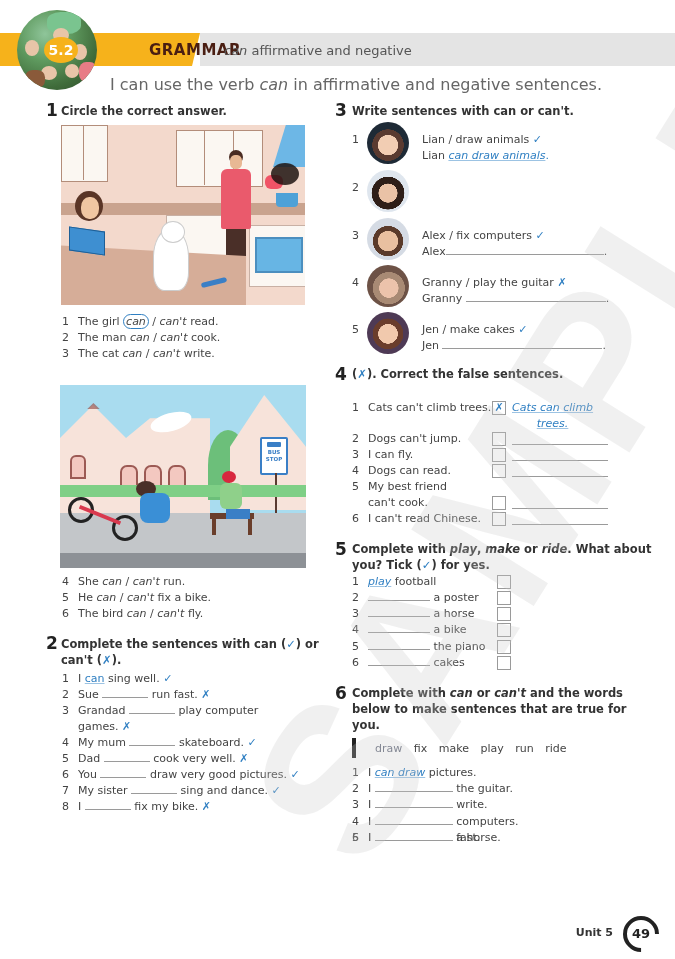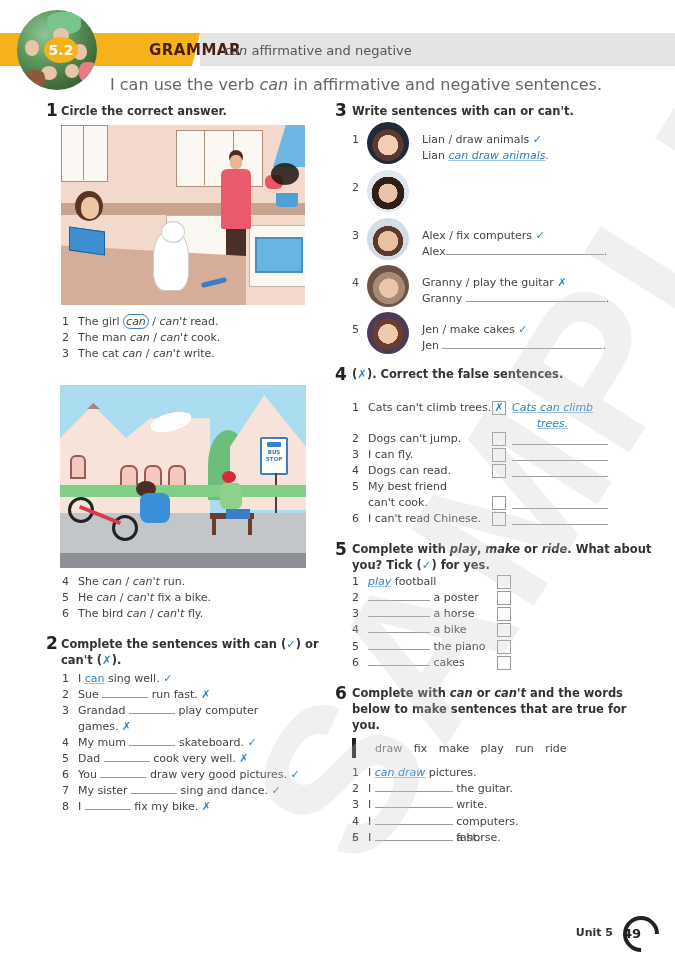--- a/index.html
+++ b/index.html
@@ -36,21 +36,21 @@
   .cross { color:#2f7fc2; font-weight:bold; font-style:italic; }
   .box { position:absolute; width:12px; height:12px; border:1px solid #9a9a9a; background:#fff; }
   .circled { border:1.3px solid #2f7fc2; border-radius:9px; padding:0 2px; font-style:italic; }
   
   .illus { position:absolute; overflow:hidden; }
   .avatar { position:absolute; width:42px; height:42px; border-radius:50%; overflow:hidden; }
   
   .footer-unit { right:62px; top:926px; font-size:11px; font-weight:bold; color:#333; }
   .footer-page { left:623px; top:916px; width:28px; height:28px; border-radius:50%;
                  border:4px solid #222; border-right-color:transparent; transform:rotate(45deg); }
-  .footer-pnum { left:623px; top:916px; width:36px; height:36px; text-align:left; line-height:36px;
+  .footer-pnum { left:623px; top:916px; width:36px; height:36px; text-align:center; line-height:36px;
                  font-weight:bold; font-size:13px; color:#222; }
 </style>
 </head>
 <body>
 
 <div class="watermark">SAMPLE</div>
 
 <div class="abs hdr-bar-gray"></div>
 <div class="abs hdr-bar-orange"></div>
 <div class="abs hdr-circle">

